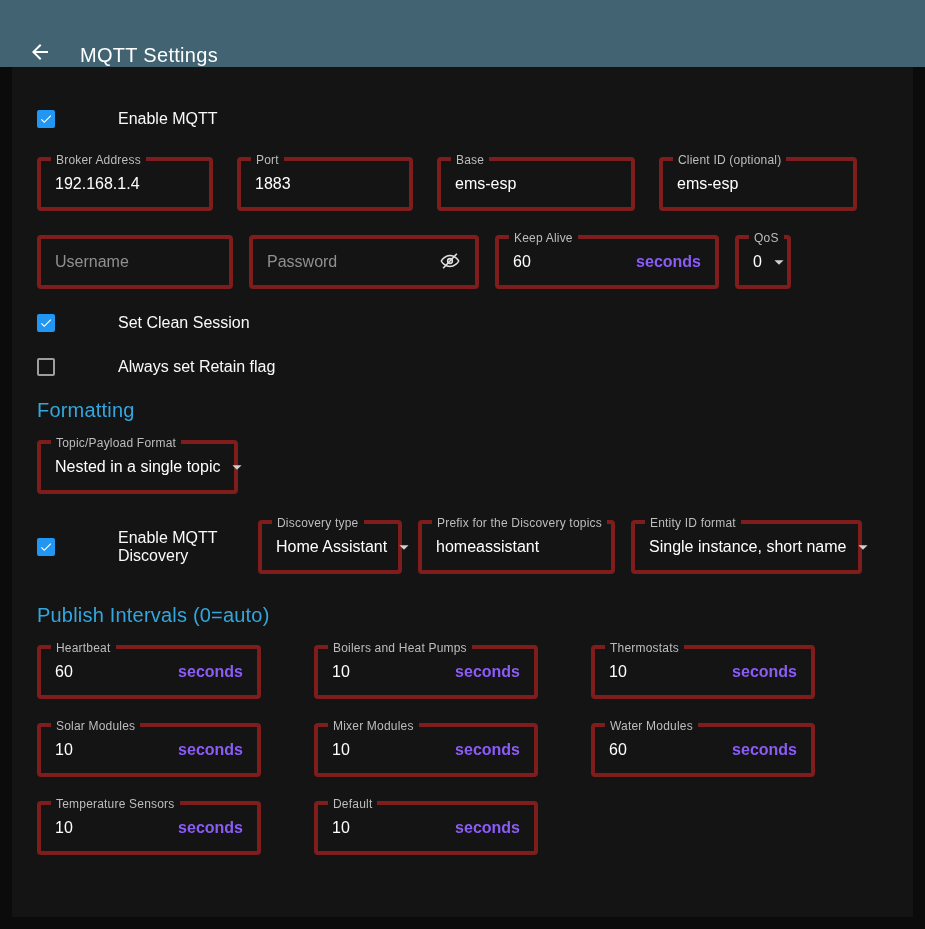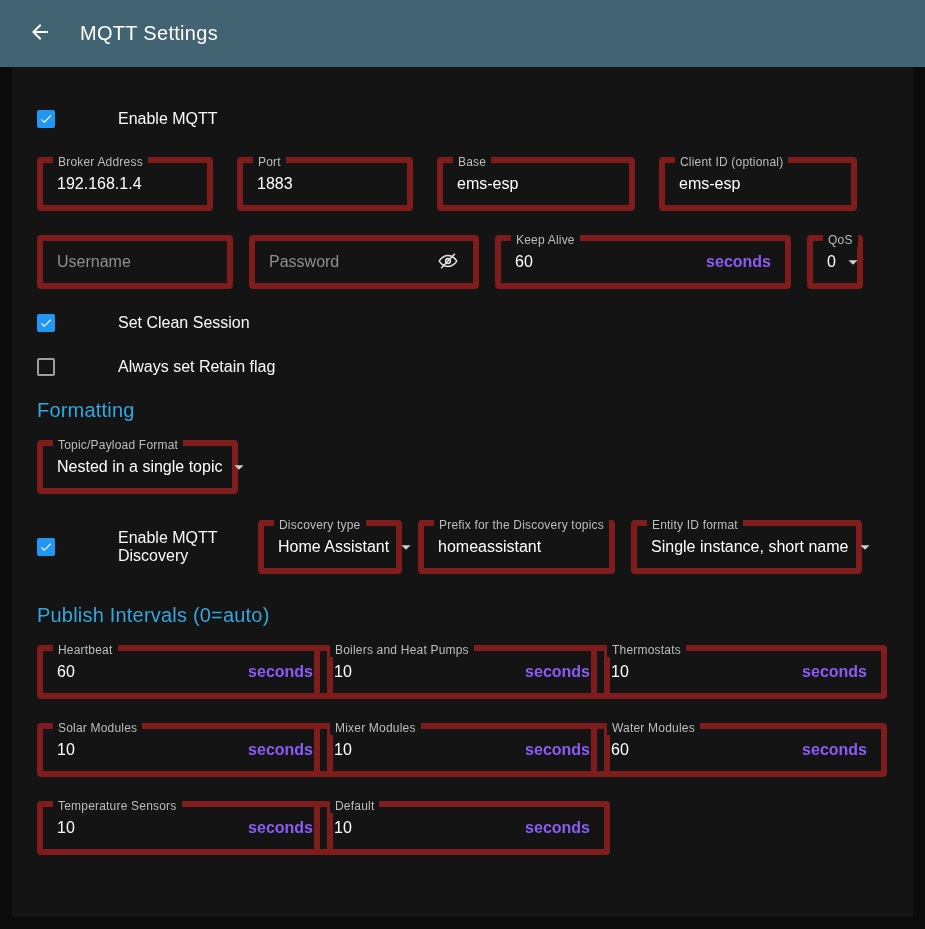--- a/index.html
+++ b/index.html
@@ -9,21 +9,21 @@
     font-family: "Liberation Sans", sans-serif;
     color: #ffffff;
     overflow: hidden;
   }
 
   
   .appbar {
     height: 67px;
     background: #416372;
     display: flex;
-    align-items: center;
+    align-items: flex-end;
     padding: 0 26px;
     gap: 26px;
   }
   .back-btn {
     background: none; border: none; cursor: pointer;
     width: 28px; height: 28px;
     display: flex; align-items: center; justify-content: center;
     padding: 0;
   }
   .appbar-title { font-size: 20px; font-weight: 400; color: #fff; letter-spacing: .3px; }
@@ -37,21 +37,21 @@
   }
 
   .row { display: flex; align-items: center; }
   .row-fields-1 { gap: 24px; margin-bottom: 24px; }
   .row-fields-2 { gap: 16px; margin-bottom: 22px; }
 
   
   .field {
     position: relative;
     height: 54px;
-    border: 6px solid #7f1d1d;
+    border: 4px solid #7f1d1d;
     border-radius: 4px;
     display: flex;
     align-items: center;
     padding: 0 14px;
     background: transparent;
     flex: none;
   }
   .field-label {
     position: absolute; top: -8px; left: 10px;
     font-size: 12px; color: #bdbdbd;
@@ -89,21 +89,21 @@
   .section-heading { font-size: 20px; font-weight: 400; color: #33a7dd; letter-spacing: .2px; }
   .h-formatting { margin: 20px 0 18px; }
   .h-intervals  { margin: 30px 0 18px; }
 
   .topic-field { width: 201px; margin-bottom: 26px; }
 
   .discovery-row { display: flex; align-items: center; gap: 16px; margin-top: 18px; }
   .discovery-check { width: 205px; }
 
   .w176 { width: 176px; } .w196 { width: 196px; } .w198 { width: 198px; }
-  .w230 { width: 230px; } .w260 { width: 296px; } .w56  { width: 56px; }
+  .w230 { width: 230px; } .w260 { width: 224px; } .w56  { width: 56px; }
   .w154 { width: 144px; } .w197 { width: 197px; } .w231 { width: 231px; }
 
   .intervals-grid {
     display: grid;
     grid-template-columns: repeat(3, 260px);
     gap: 24px 17px;
   }
 </style>
 </head>
 <body>

